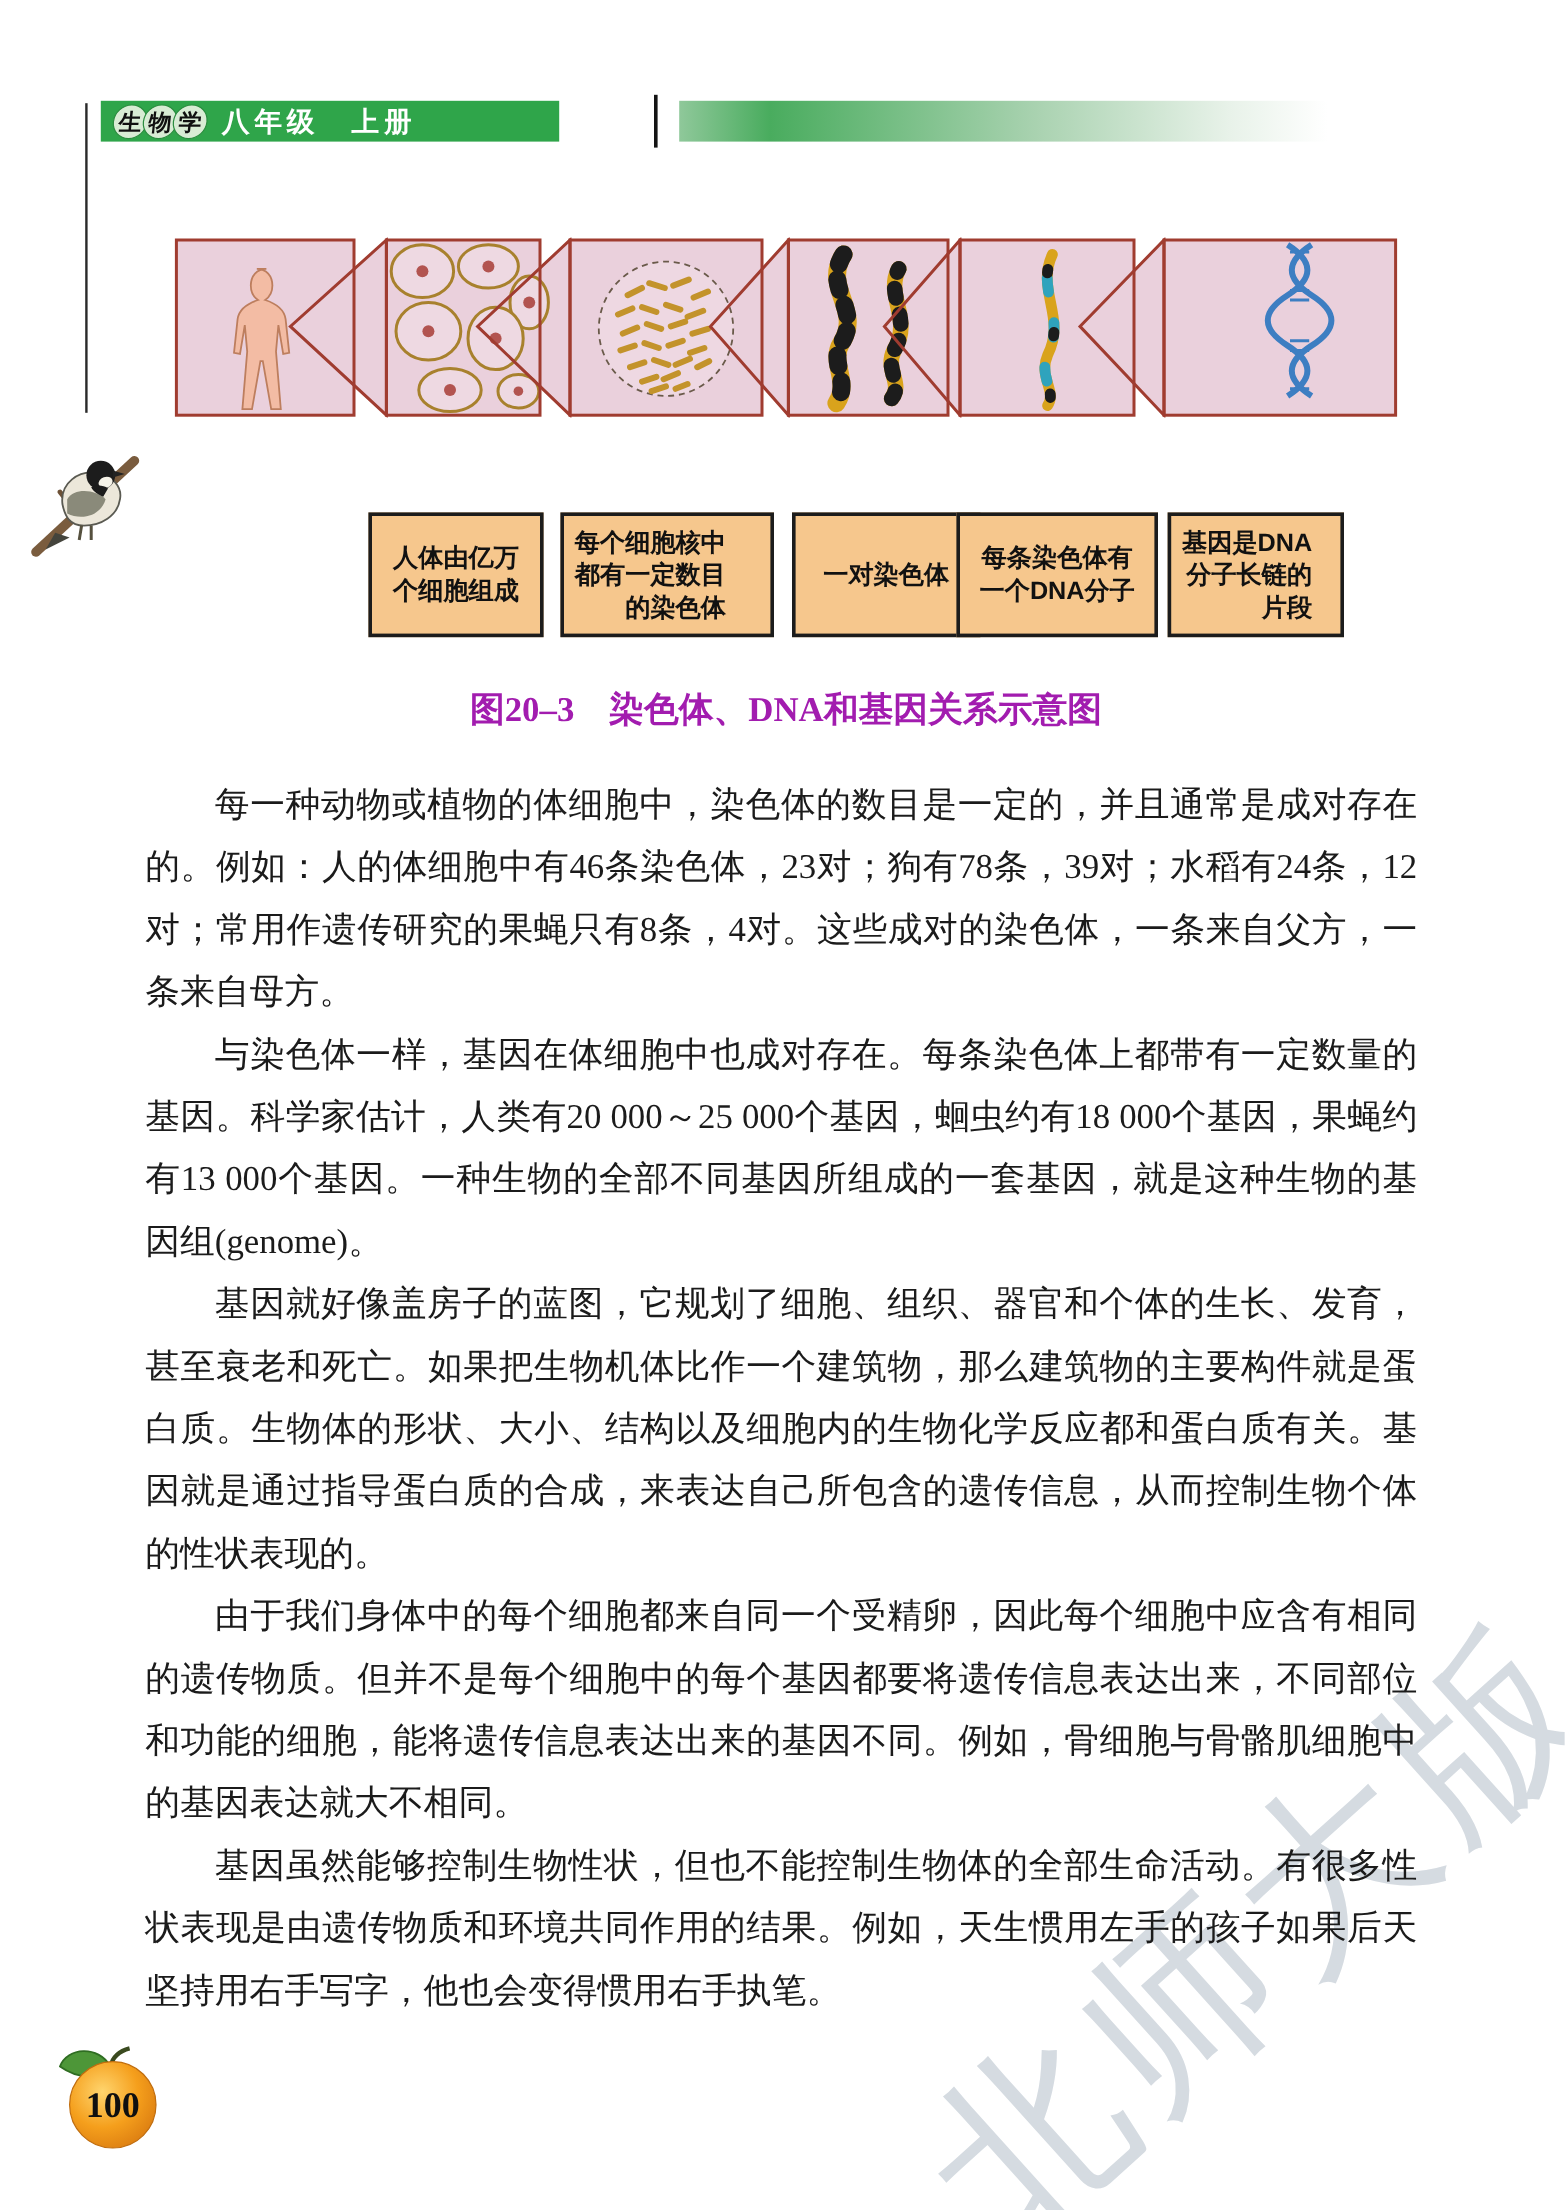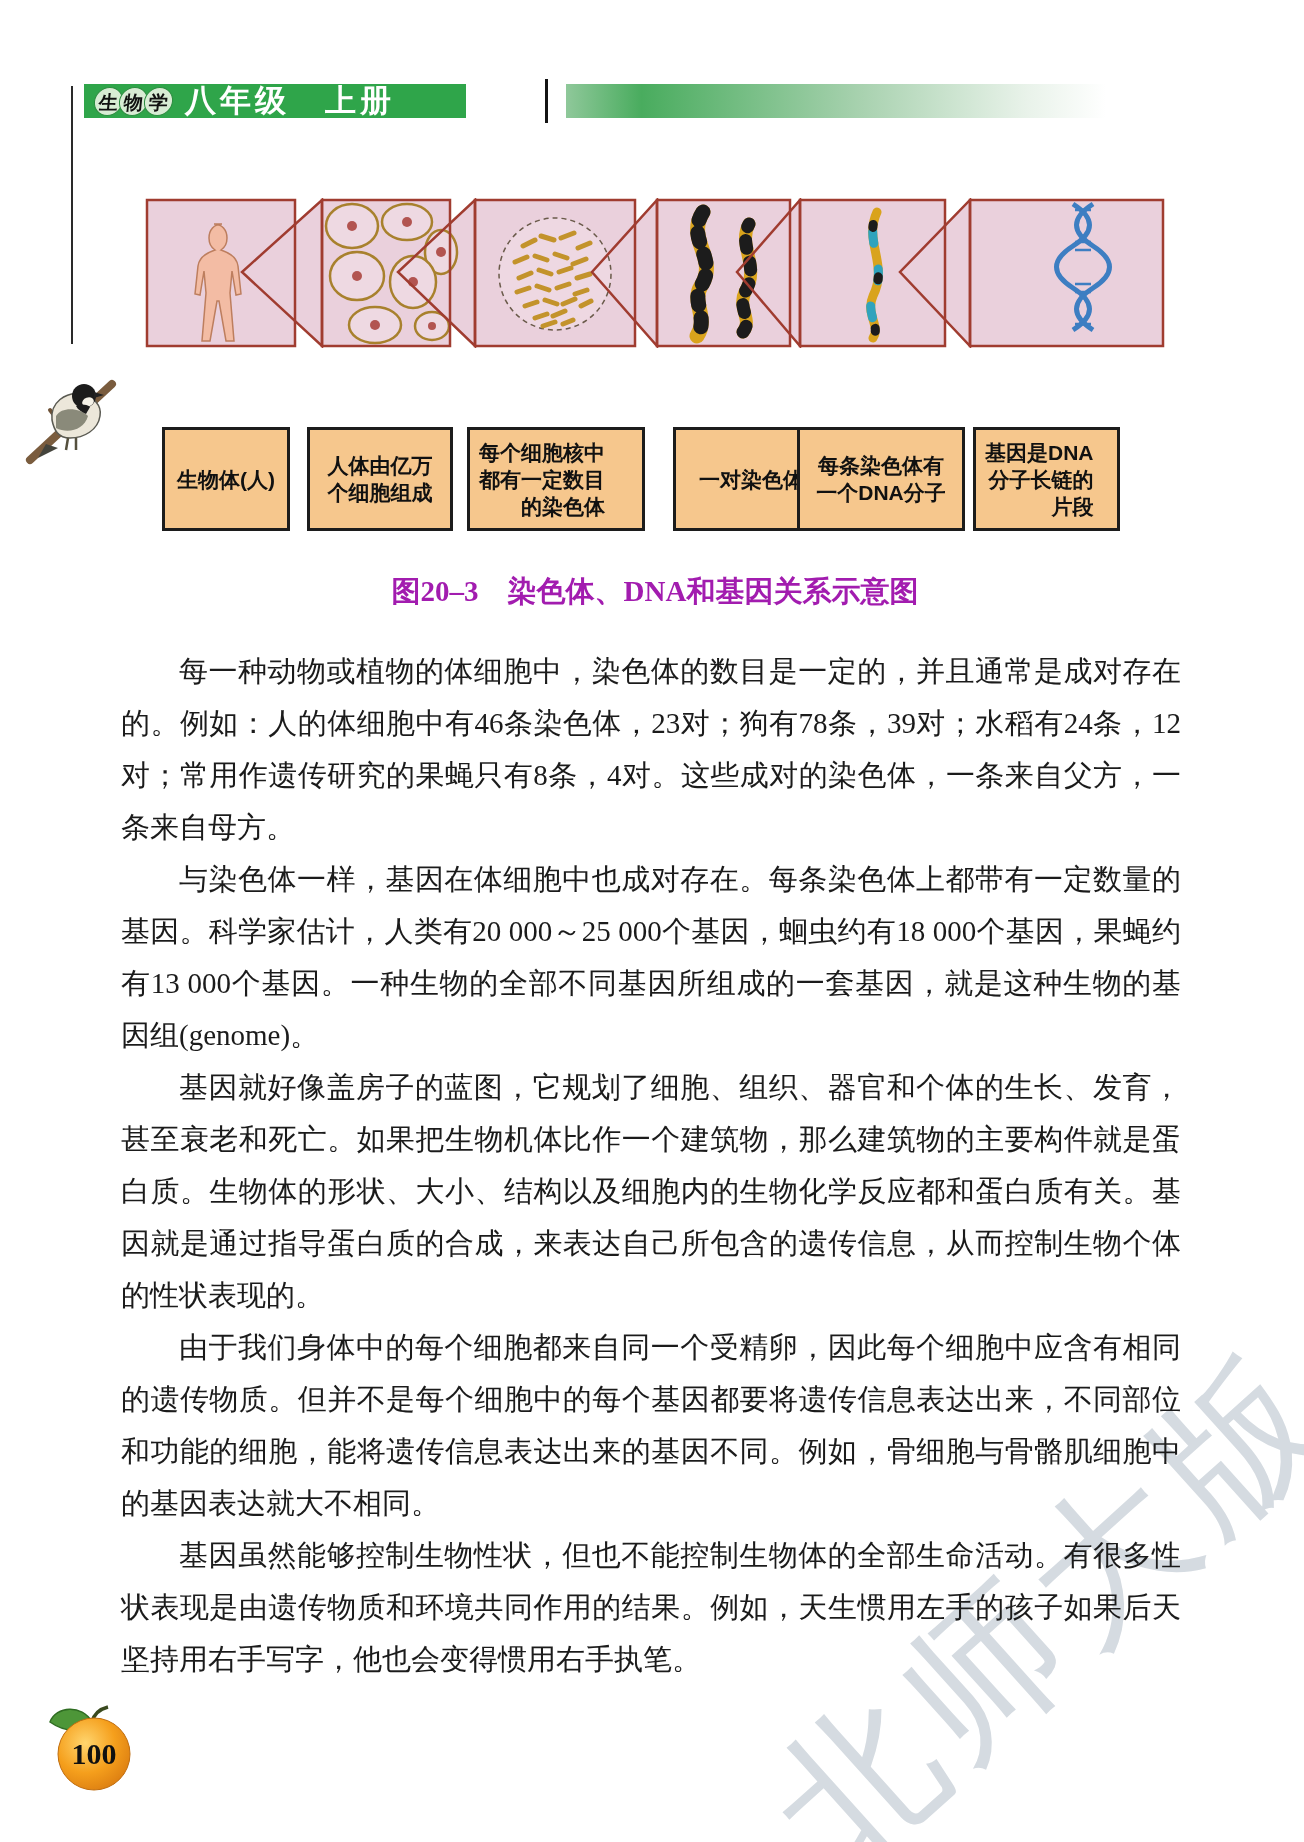--- a/index.html
+++ b/index.html
@@ -18,42 +18,42 @@
   }
   .logo { display:flex; align-items:center; }
   .logo .ball {
     width:29px; height:29px; border-radius:50%; background:#d8ecd4;
     color:#101010; font-family:"Liberation Sans","DejaVu Sans",sans-serif;
     font-weight:bold; font-size:19px; line-height:29px; text-align:center;
     margin-right:-4px; transform:skewX(-6deg); border:1px solid #2a8c3e;
   }
   .header-title {
     margin-left:16px; color:#ffffff; font-family:"Liberation Sans","DejaVu Sans",sans-serif;
-    font-weight:bold; font-size:31px; letter-spacing:4px; white-space:pre;
+    font-weight:bold; font-size:23px; letter-spacing:4px; white-space:pre;
   }
   .header-divider { position:absolute; left:545px; top:79px; width:3px; height:44px; background:#141414; }
   .header-gradient {
     position:absolute; left:566px; top:84px; width:540px; height:34px;
     background:linear-gradient(to right,#8fc89a 0%,#49ac5e 14%,#a9d2b0 55%,#e8f2e9 85%,#ffffff 100%);
   }
   
   .diagram { position:absolute; left:145px; top:198px; width:1020px; height:150px; }
   .labels-row { position:absolute; left:145px; top:427px; width:1020px; height:106px; }
   .label-box {
     position:absolute; top:0; height:104px; background:#f6c78d; border:3px solid #1c1c1c;
     font-family:"Liberation Sans","DejaVu Sans",sans-serif; font-weight:bold;
     font-size:21px; line-height:27px; color:#111;
     display:flex; align-items:center; justify-content:center; text-align:center;
     white-space:pre-line;
   }
   .label-box.left { justify-content:flex-start; text-align:right; padding-left:9px; }
   .b1 { left:17px;  width:128px; }
   .b2 { left:162px; width:146px; }
   .b3 { left:322px; width:178px; }
-  .b4 { left:528px; width:157px; }
+  .b4 { left:515px; width:157px; }
   .b5 { left:652px; width:168px; }
   .b6 { left:828px; width:147px; }
   .caption {
     position:absolute; left:145px; top:572px; width:1020px; text-align:center;
     font-weight:bold; font-size:29px; color:#a21caf; white-space:pre;
   }
   
   .body-text {
     position:absolute; left:121px; top:645px; width:1060px; z-index:2;
     font-size:29px; line-height:52px; text-align:justify;
@@ -209,21 +209,20 @@
       <rect x="825" y="2" width="193" height="146"></rect>
       <polygon points="177,2 177,148 97,74"></polygon>
       <polygon points="330,2 330,148 253,74"></polygon>
       <polygon points="512,2 512,148 447,74"></polygon>
       <polygon points="655,2 655,148 592,74"></polygon>
       <polygon points="825,2 825,148 755,74"></polygon>
     </g>
   </svg>
 
   <div class="labels-row">
-    <div class="label-box b1">生物体(人)</div>
     <div class="label-box b2">人体由亿万
 个细胞组成</div>
     <div class="label-box b3 left">每个细胞核中
 都有一定数目
 的染色体</div>
     <div class="label-box b4">一对染色体</div>
     <div class="label-box b5">每条染色体有
 一个DNA分子</div>
     <div class="label-box b6 left">基因是DNA
 分子长链的

